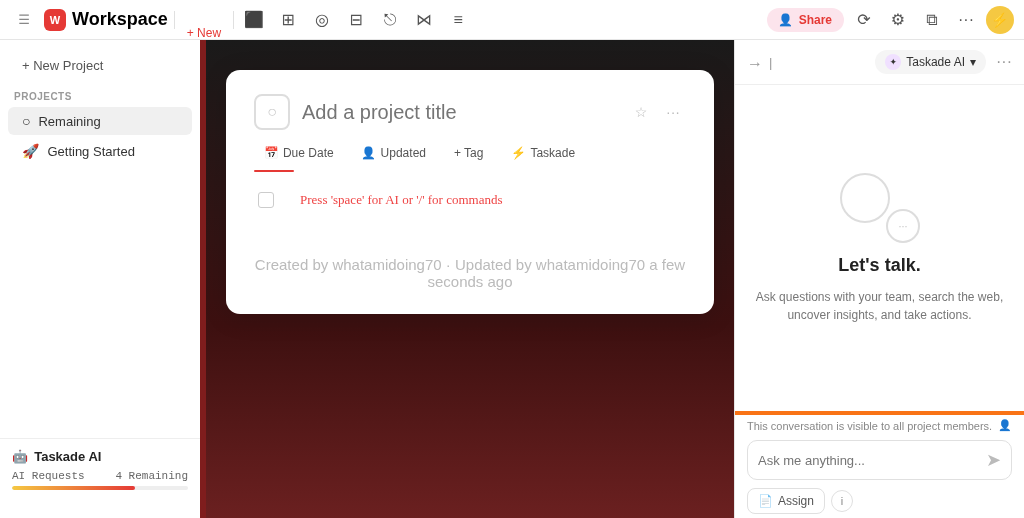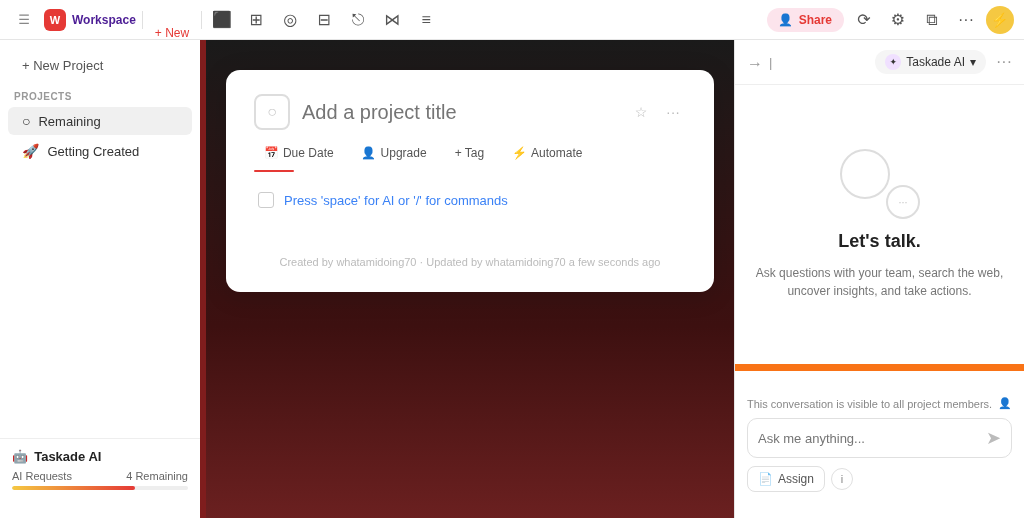--- a/index.html
+++ b/index.html
@@ -11,76 +11,76 @@
       background: #fff;
       border-bottom: 1px solid #e5e5e5;
       display: flex;
       align-items: center;
       padding: 0 10px;
       gap: 8px;
       z-index: 10;
     }
     .nav-left { display: flex; align-items: center; gap: 6px; flex: 1; }
     .nav-logo { width: 22px; height: 22px; background: #e53935; border-radius: 6px; display: flex; align-items: center; justify-content: center; color: white; font-weight: bold; font-size: 11px; }
-    .nav-workspace-name { font-size: 12px; font-weight: 600; color: #4c1d95; }
+    .nav-workspace-name { font-size: 18px; font-weight: 600; color: #000000; }
     .nav-divider { width: 1px; height: 18px; background: #e0e0e0; }
     .nav-new-btn { display: flex; align-items: center; gap: 3px; font-size: 12px; color: #e53935; font-weight: 400; padding: 3px 6px; border-radius: 5px; cursor: pointer; margin-top: 27px; }
     .nav-icon-btn { width: 28px; height: 28px; display: flex; align-items: center; justify-content: center; border-radius: 5px; cursor: pointer; color: #555; font-size: 16px; }
     .share-btn { display: flex; align-items: center; gap: 5px; background: #fce4ec; color: #e53935; padding: 5px 12px; border-radius: 20px; font-size: 12px; font-weight: 600; cursor: pointer; border: none; }
     .nav-right { display: flex; align-items: center; gap: 6px; }
     .lightning-btn { width: 28px; height: 28px; background: #f5c842; border-radius: 50%; display: flex; align-items: center; justify-content: center; font-size: 14px; cursor: pointer; }
 
     
     .main-layout { display: flex; flex: 1; overflow: hidden; }
 
     
     .sidebar { width: 206px; background: #fff; border-right: 6px solid #7f1d1d; display: flex; flex-direction: column; padding: 8px 0; flex-shrink: 0; }
     .sidebar-new-project { display: flex; align-items: center; gap: 6px; padding: 8px 14px; font-size: 13px; color: #555; cursor: pointer; border-radius: 6px; margin: 2px 8px; }
     .sidebar-section-label { font-size: 10px; color: #999; font-weight: 600; letter-spacing: 0.5px; padding: 8px 14px 4px; text-transform: uppercase; }
     .sidebar-item { display: flex; align-items: center; gap: 8px; padding: 6px 14px; font-size: 13px; color: #333; cursor: pointer; border-radius: 6px; margin: 1px 8px; }
     .sidebar-item.active { background: #f0f0f0; font-weight: 500; }
     .sidebar-item-icon { font-size: 14px; }
     .sidebar-bottom { margin-top: auto; padding: 10px 12px; border-top: 1px solid #eee; }
     .taskade-ai-label { display: flex; align-items: center; gap: 6px; font-size: 13px; font-weight: 600; color: #222; margin-bottom: 6px; }
-    .ai-requests-row { display: flex; justify-content: space-between; font-size: 11px; color: #666; margin-bottom: 4px; }
+    .ai-requests-row { display: flex; justify-content: space-between; font-size: 11px; color: #666; margin-bottom: 4px; font-family: Liberation Mono, monospace; }
     .progress-bar-bg { height: 4px; background: #eee; border-radius: 4px; overflow: hidden; margin-bottom: 10px; }
     .progress-bar-fill { height: 100%; width: 70%; background: linear-gradient(to right, #f5c842, #e53935); border-radius: 4px; }
     .upgrade-btn { width: 100%; background: linear-gradient(135deg, #f5c842, #f59642); border: none; border-radius: 20px; padding: 8px; font-size: 13px; font-weight: 600; cursor: pointer; color: #333; display: flex; align-items: center; justify-content: center; gap: 5px; }
 
     
     .center-content { flex: 1; background: linear-gradient(180deg, #1a1a1a 0%, #3d1010 60%, #6b2020 100%); display: flex; align-items: flex-start; justify-content: center; padding: 30px 20px; overflow: hidden; position: relative; }
     .project-card { background: #fff; border-radius: 14px; width: 500px; padding: 24px 28px; box-shadow: 0 4px 24px rgba(0,0,0,0.15); }
     .card-header { display: flex; align-items: center; gap: 12px; margin-bottom: 12px; }
     .card-icon { width: 36px; height: 36px; border: 2px solid #ddd; border-radius: 8px; display: flex; align-items: center; justify-content: center; font-size: 16px; color: #ccc; }
     .card-title-input { flex: 1; font-size: 20px; color: #bbb; border: none; outline: none; background: transparent; }
     .card-actions { display: flex; gap: 6px; }
     .card-action-btn { width: 26px; height: 26px; display: flex; align-items: center; justify-content: center; border-radius: 5px; cursor: pointer; color: #bbb; font-size: 14px; }
     .card-toolbar { display: flex; gap: 8px; margin-bottom: 6px; flex-wrap: wrap; }
     .toolbar-btn { display: flex; align-items: center; gap: 4px; padding: 4px 10px; border-radius: 6px; font-size: 12px; color: #555; cursor: pointer; border: none; background: transparent; }
     .underline-bar { height: 2px; background: #e53935; width: 40px; border-radius: 2px; margin-bottom: 12px; margin-left: 0; }
-    .card-task-row { display: flex; align-items: center; gap: 10px; padding: 8px 4px; color: #3b82f6; font-size: 13px; }
+    .card-task-row { display: flex; align-items: center; gap: 26px; padding: 8px 4px; color: #ef4444; font-size: 13px; font-family: Liberation Serif, serif; }
     .task-checkbox { width: 16px; height: 16px; border: 1.5px solid #ccc; border-radius: 3px; flex-shrink: 0; }
-    .card-footer { margin-top: 40px; text-align: center; font-size: 11px; color: #bbb; }
+    .card-footer { margin-top: 40px; text-align: center; font-size: 15px; color: #bbb; }
 
     
     .right-panel { width: 290px; background: #fff; border-left: 1px solid #e5e5e5; display: flex; flex-direction: column; flex-shrink: 0; }
     .right-panel-header { display: flex; align-items: center; padding: 10px 12px; border-bottom: 1px solid #eee; gap: 6px; }
     .arrow-btn { font-size: 16px; color: #999; cursor: pointer; }
     .panel-cursor { color: #999; font-size: 13px; flex: 1; }
     .ai-dropdown { display: flex; align-items: center; gap: 5px; background: #f5f5f5; border-radius: 20px; padding: 4px 10px; font-size: 12px; font-weight: 500; color: #333; cursor: pointer; }
     .ai-dot { width: 16px; height: 16px; background: #f0e0ff; border-radius: 50%; display: flex; align-items: center; justify-content: center; font-size: 9px; }
     .panel-more { color: #999; font-size: 16px; cursor: pointer; margin-left: 4px; }
     .right-panel-body { flex: 1; display: flex; flex-direction: column; align-items: center; justify-content: center; padding: 20px; gap: 12px; }
     .chat-bubbles { position: relative; width: 80px; height: 70px; }
     .bubble1 { width: 50px; height: 50px; border: 2px solid #ddd; border-radius: 50%; position: absolute; top: 0; left: 0; }
     .bubble2 { width: 34px; height: 34px; border: 2px solid #ddd; border-radius: 50%; position: absolute; bottom: 0; right: 0; display: flex; align-items: center; justify-content: center; }
     .bubble2-dots { font-size: 12px; color: #ccc; letter-spacing: -1px; }
     .lets-talk { font-size: 18px; font-weight: 700; color: #222; text-align: center; }
     .lets-talk-sub { font-size: 12px; color: #777; text-align: center; line-height: 1.5; }
-    .right-panel-footer { padding: 26px 12px; border-top: 7px solid #f97316; }
+    .right-panel-footer { padding: 4px 12px; border-top: 4px solid #f97316; }
     .visibility-note { display: flex; align-items: center; justify-content: space-between; font-size: 11px; color: #888; margin-bottom: 8px; }
     .ask-input-row { display: flex; align-items: center; gap: 6px; border: 1px solid #e0e0e0; border-radius: 10px; padding: 8px 10px; margin-bottom: 8px; }
     .ask-input { flex: 1; border: none; outline: none; font-size: 13px; color: #ef4444; background: transparent; }
     .send-btn { color: #bbb; font-size: 18px; cursor: pointer; }
     .panel-bottom-row { display: flex; align-items: center; gap: 6px; }
     .project-btn { display: flex; align-items: center; gap: 5px; border: 1px solid #e0e0e0; border-radius: 8px; padding: 5px 10px; font-size: 12px; color: #555; cursor: pointer; background: #fff; }
     .info-btn { width: 22px; height: 22px; border: 1px solid #e0e0e0; border-radius: 50%; display: flex; align-items: center; justify-content: center; font-size: 11px; color: #888; cursor: pointer; }
   </style>
 </head>
 <body>
@@ -120,21 +120,21 @@
   <div class="sidebar">
     <div class="sidebar-new-project">+ New Project</div>
     <div class="sidebar-section-label">PROJECTS</div>
 
     <div class="sidebar-item active">
       <span class="sidebar-item-icon">○</span>
       <span>Remaining</span>
     </div>
     <div class="sidebar-item">
       <span class="sidebar-item-icon">🚀</span>
-      <span>Getting Created</span>
+      <span>Getting Started</span>
     </div>
 
     <div class="sidebar-bottom">
       <div class="taskade-ai-label">
         <span>🤖</span>
         <span>Taskade AI</span>
       </div>
       <div class="ai-requests-row">
         <span>AI Requests</span>
         <span>4 Remaining</span>
@@ -155,28 +155,28 @@
           <div class="card-action-btn">···</div>
         </div>
       </div>
       <div class="card-toolbar">
         <button class="toolbar-btn">
           <span>📅</span>
           <span>Due Date</span>
         </button>
         <button class="toolbar-btn">
           <span>👤</span>
-          <span>Upgrade</span>
+          <span>Updated</span>
         </button>
         <button class="toolbar-btn">
           <span>+ Tag</span>
         </button>
         <button class="toolbar-btn">
           <span>⚡</span>
-          <span>Automate</span>
+          <span>Taskade</span>
         </button>
       </div>
       <div class="underline-bar"></div>
       <div class="card-task-row">
         <div class="task-checkbox"></div>
         <span>Press 'space' for AI or '/' for commands</span>
       </div>
       <div class="card-footer">Created by whatamidoing70 · Updated by whatamidoing70 a few seconds ago</div>
     </div>
   </div>

